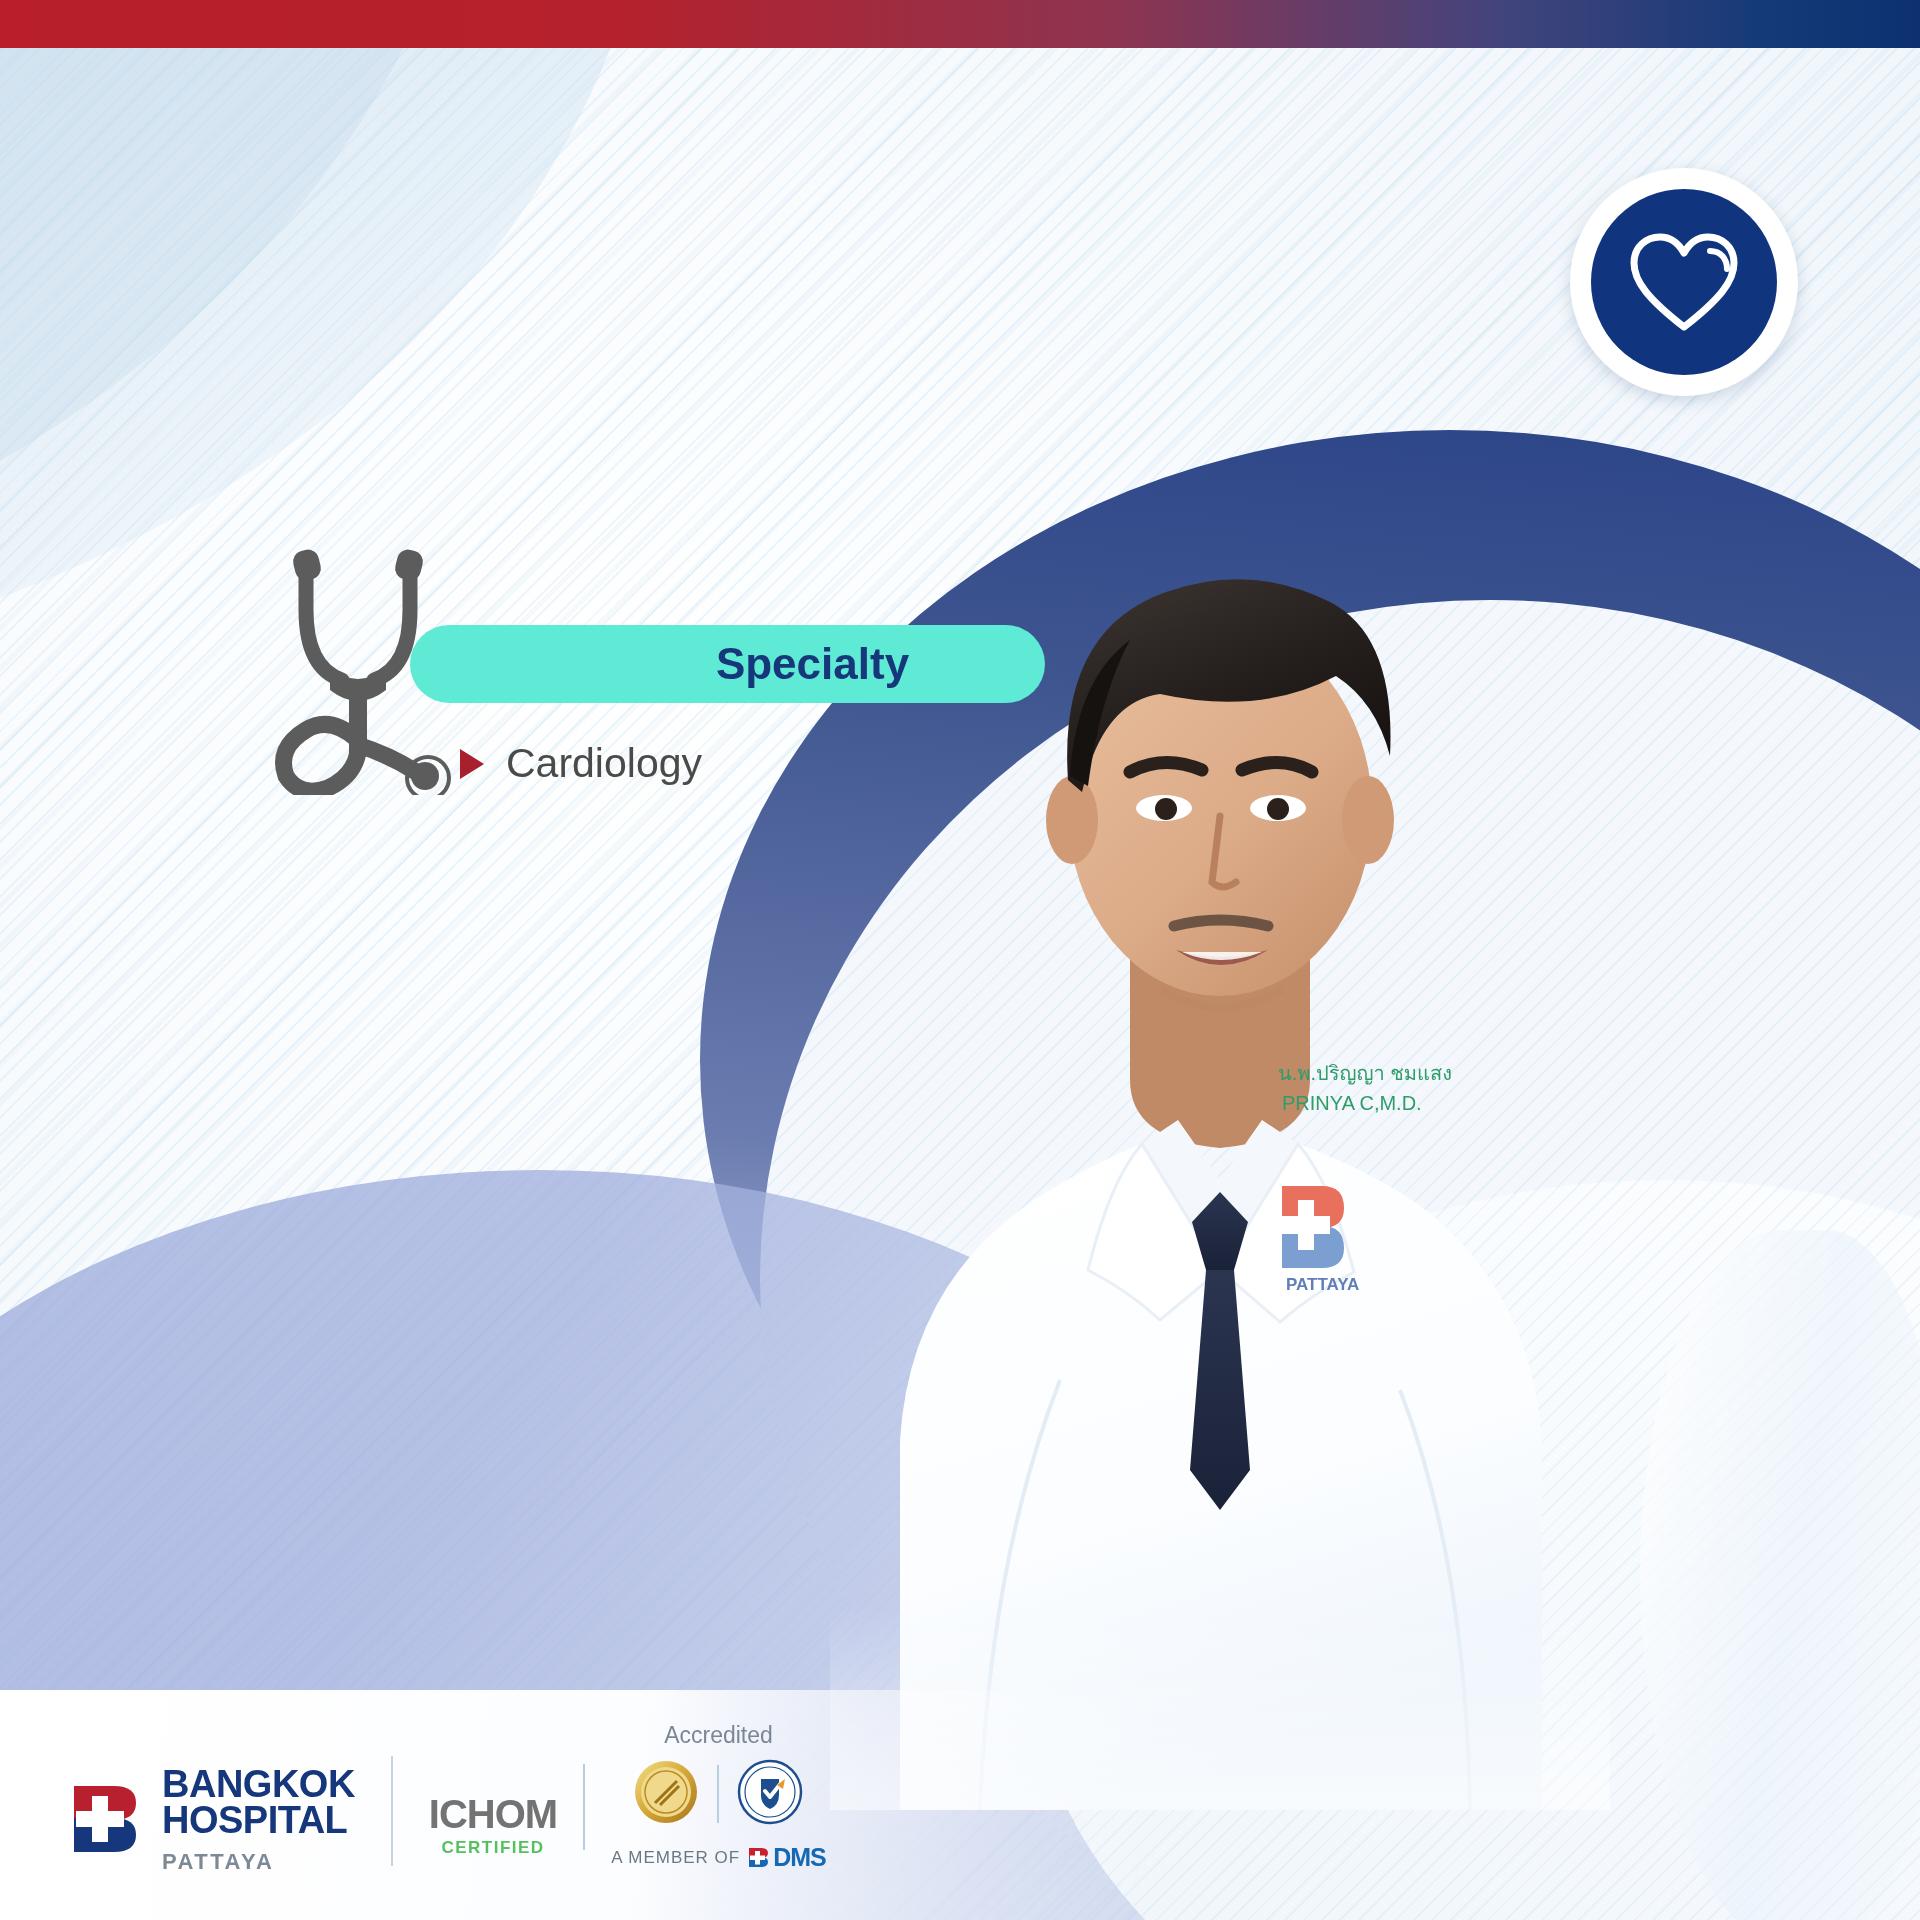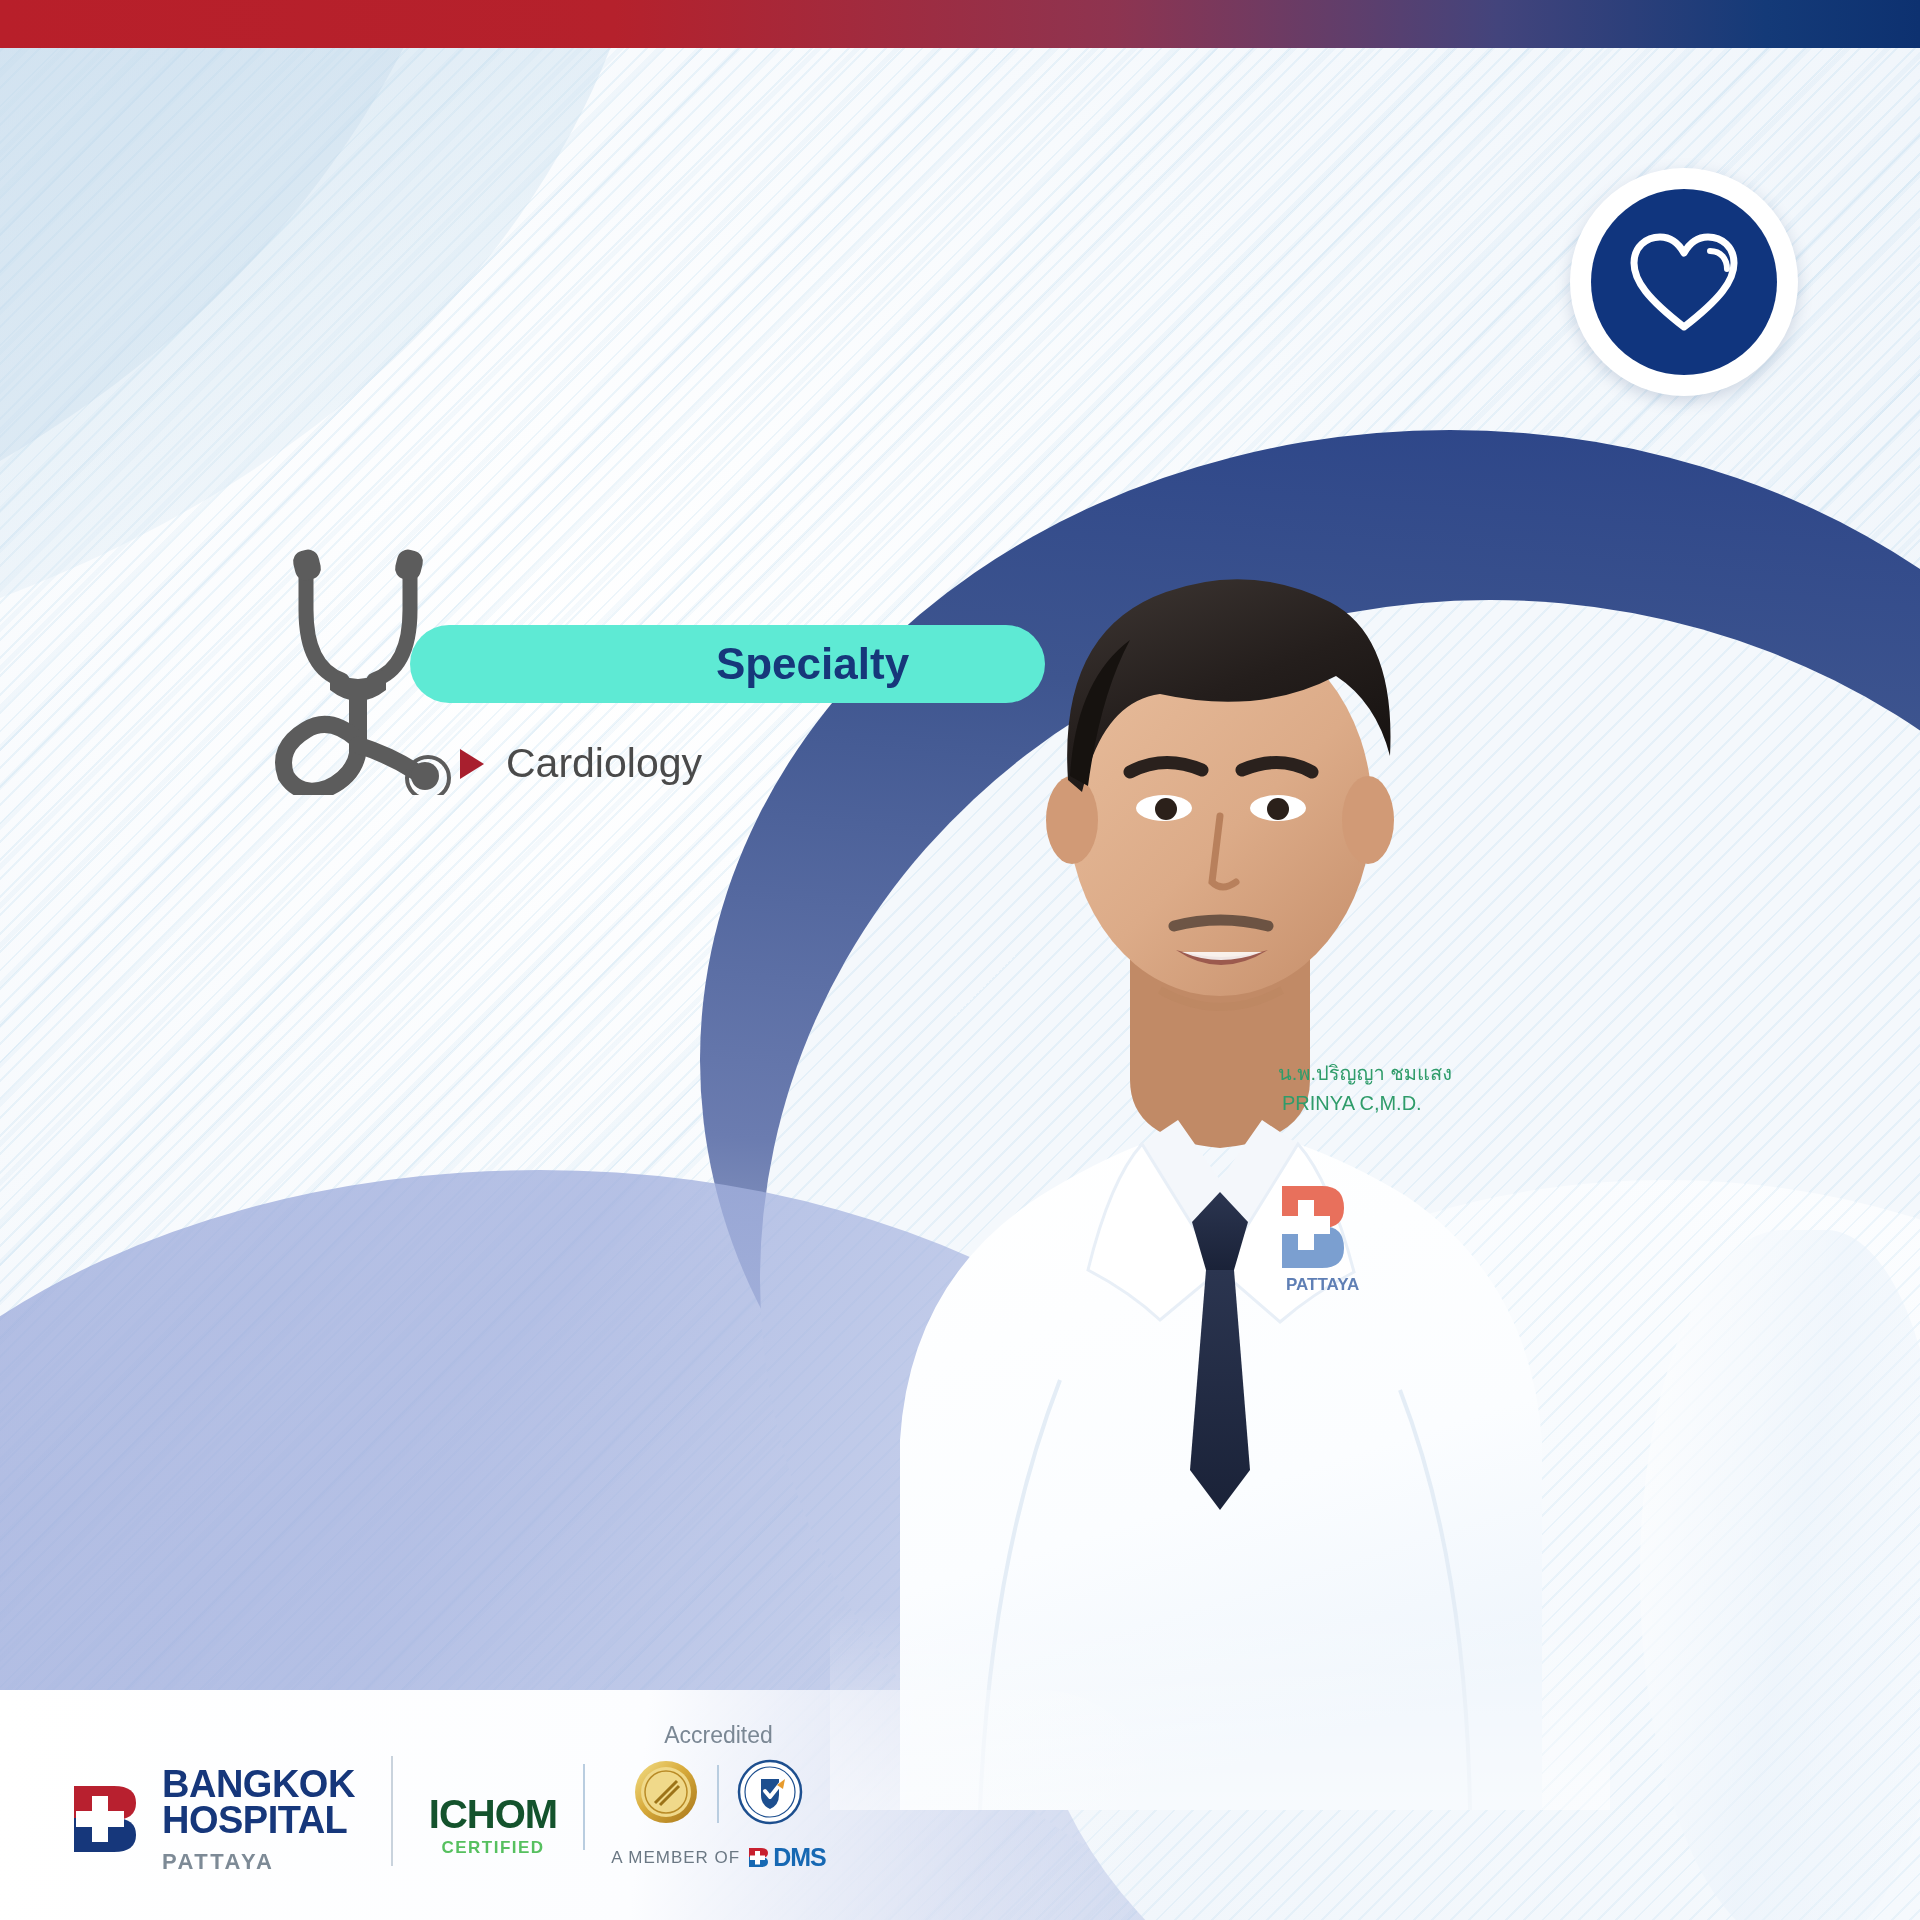--- a/index.html
+++ b/index.html
@@ -349,21 +349,21 @@
     height: 110px;
     background: #c9d3dd;
     margin: 0 36px 6px 36px;
   }
 
   
   .ichom { display: flex; flex-direction: column; align-items: center; margin-bottom: 14px;}
   .ichom-word {
     font-size: 40px;
     font-weight: 700;
-    color: #14532d;
+    color: #737373;
     letter-spacing: -1px;
     line-height: 1;
   }
   .ichom-sub {
     font-size: 17px;
     font-weight: 600;
     color: #56c05f;
     letter-spacing: 1.5px;
     margin-top: 4px;
   }

